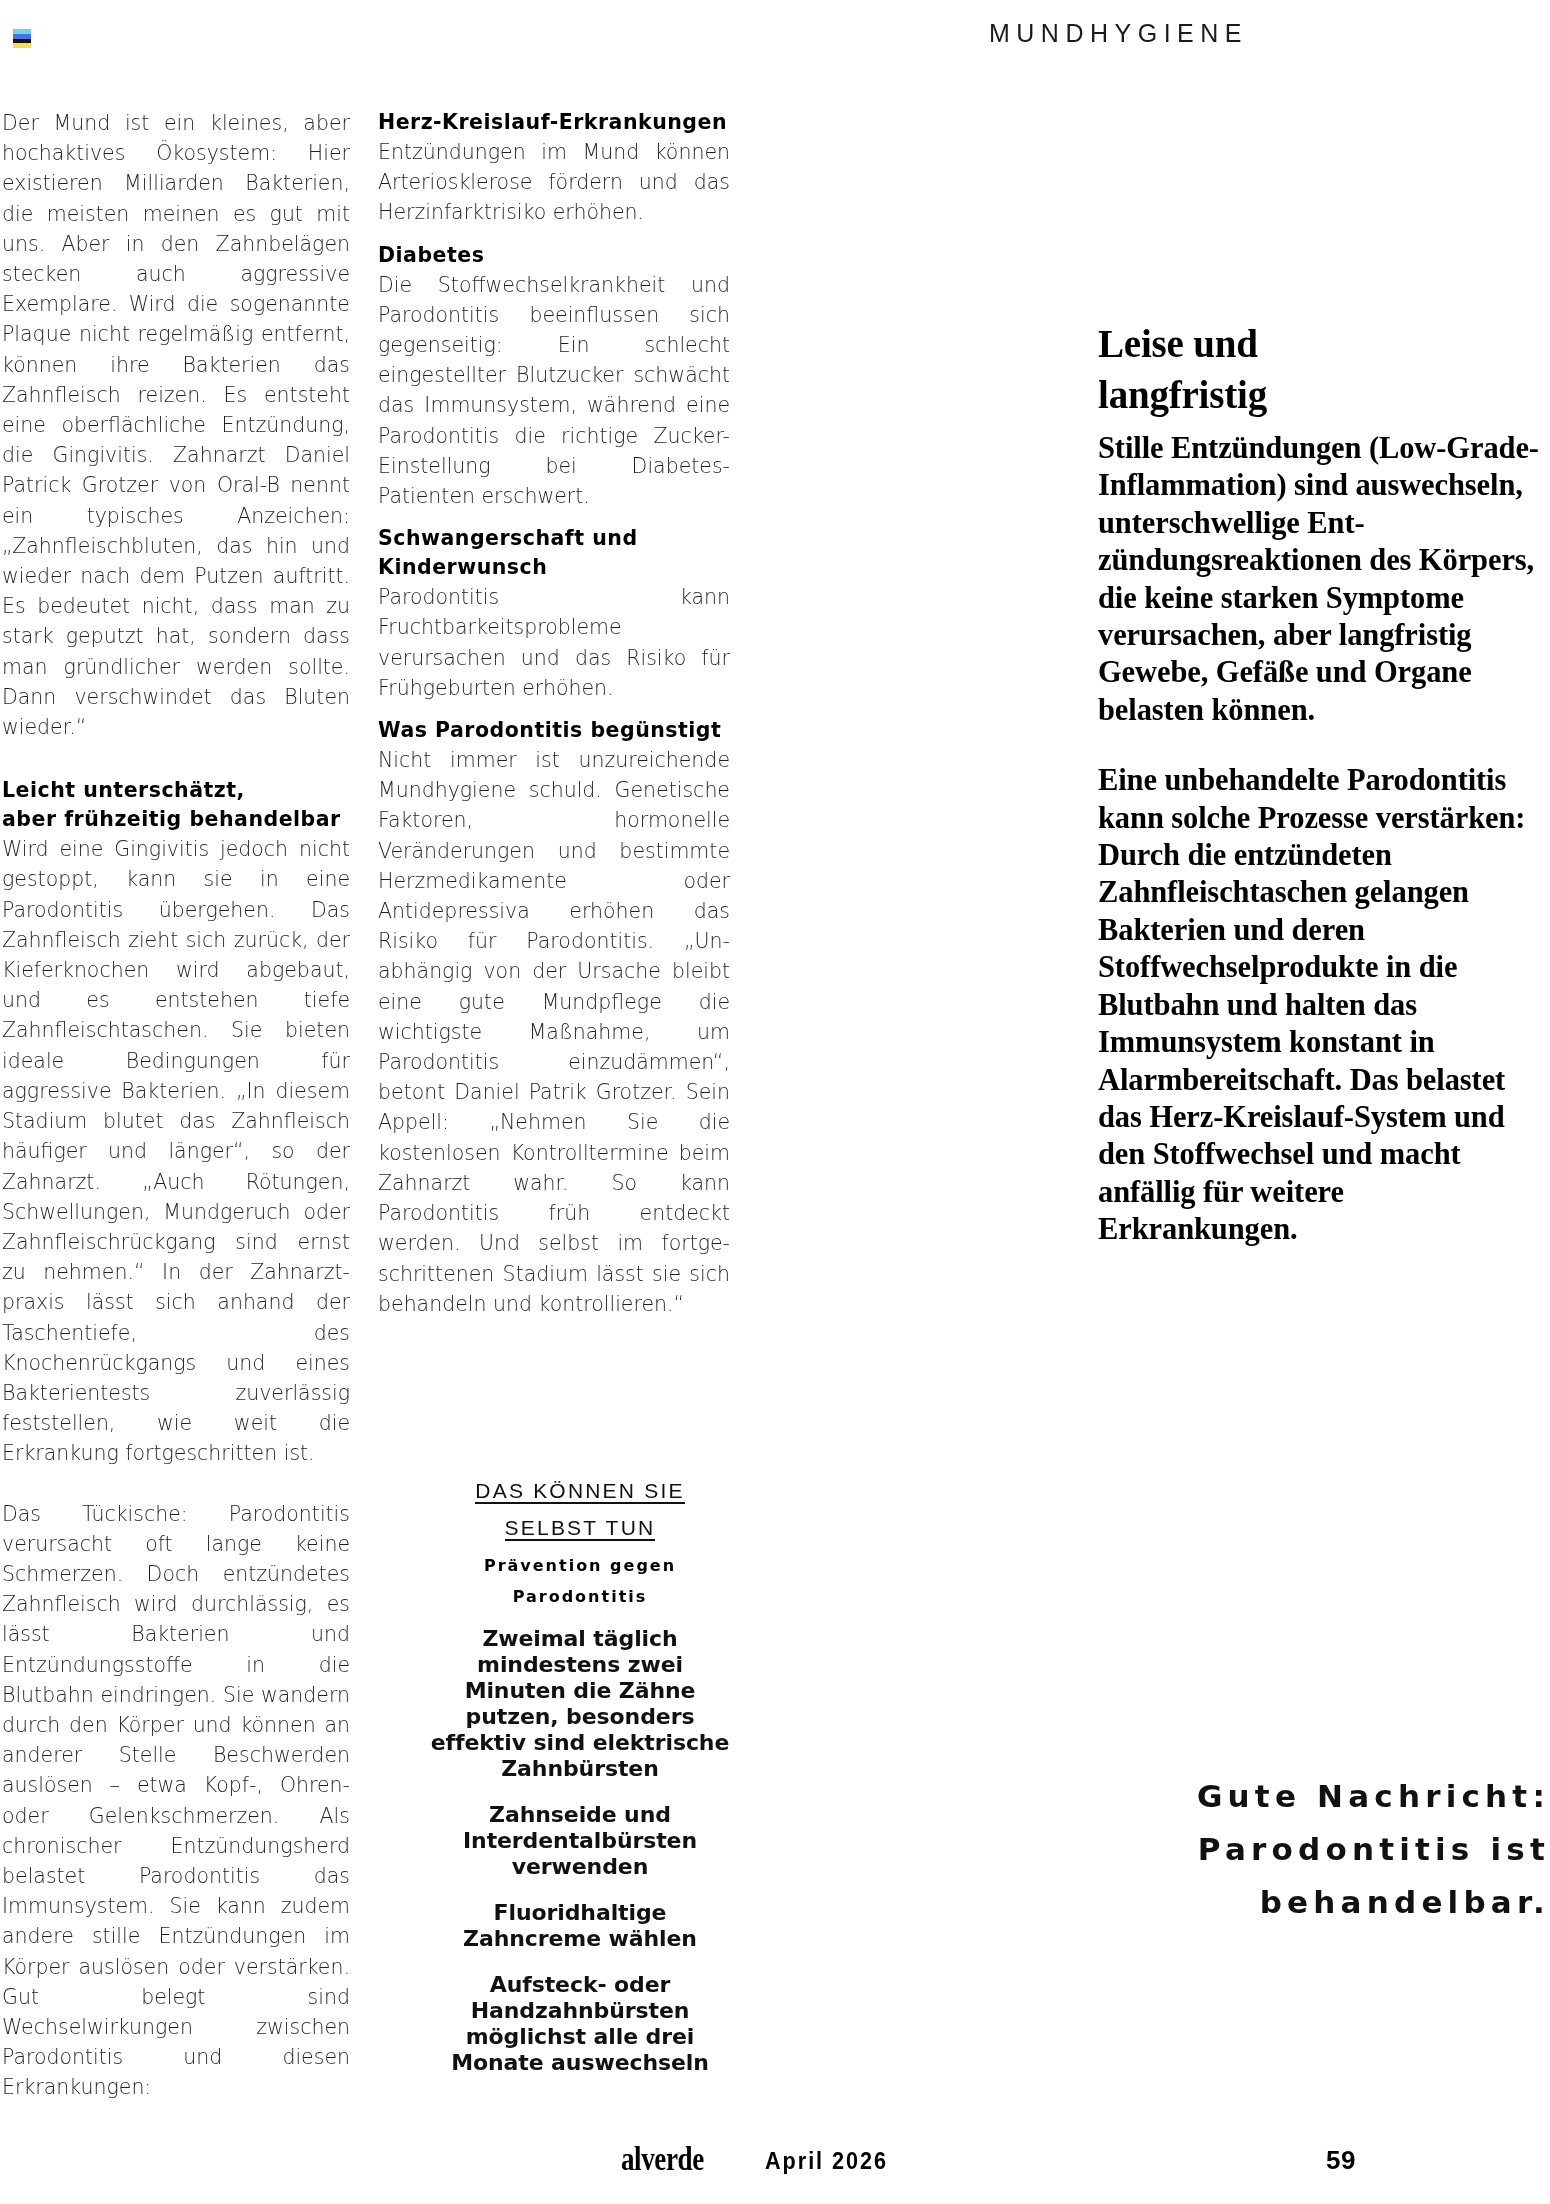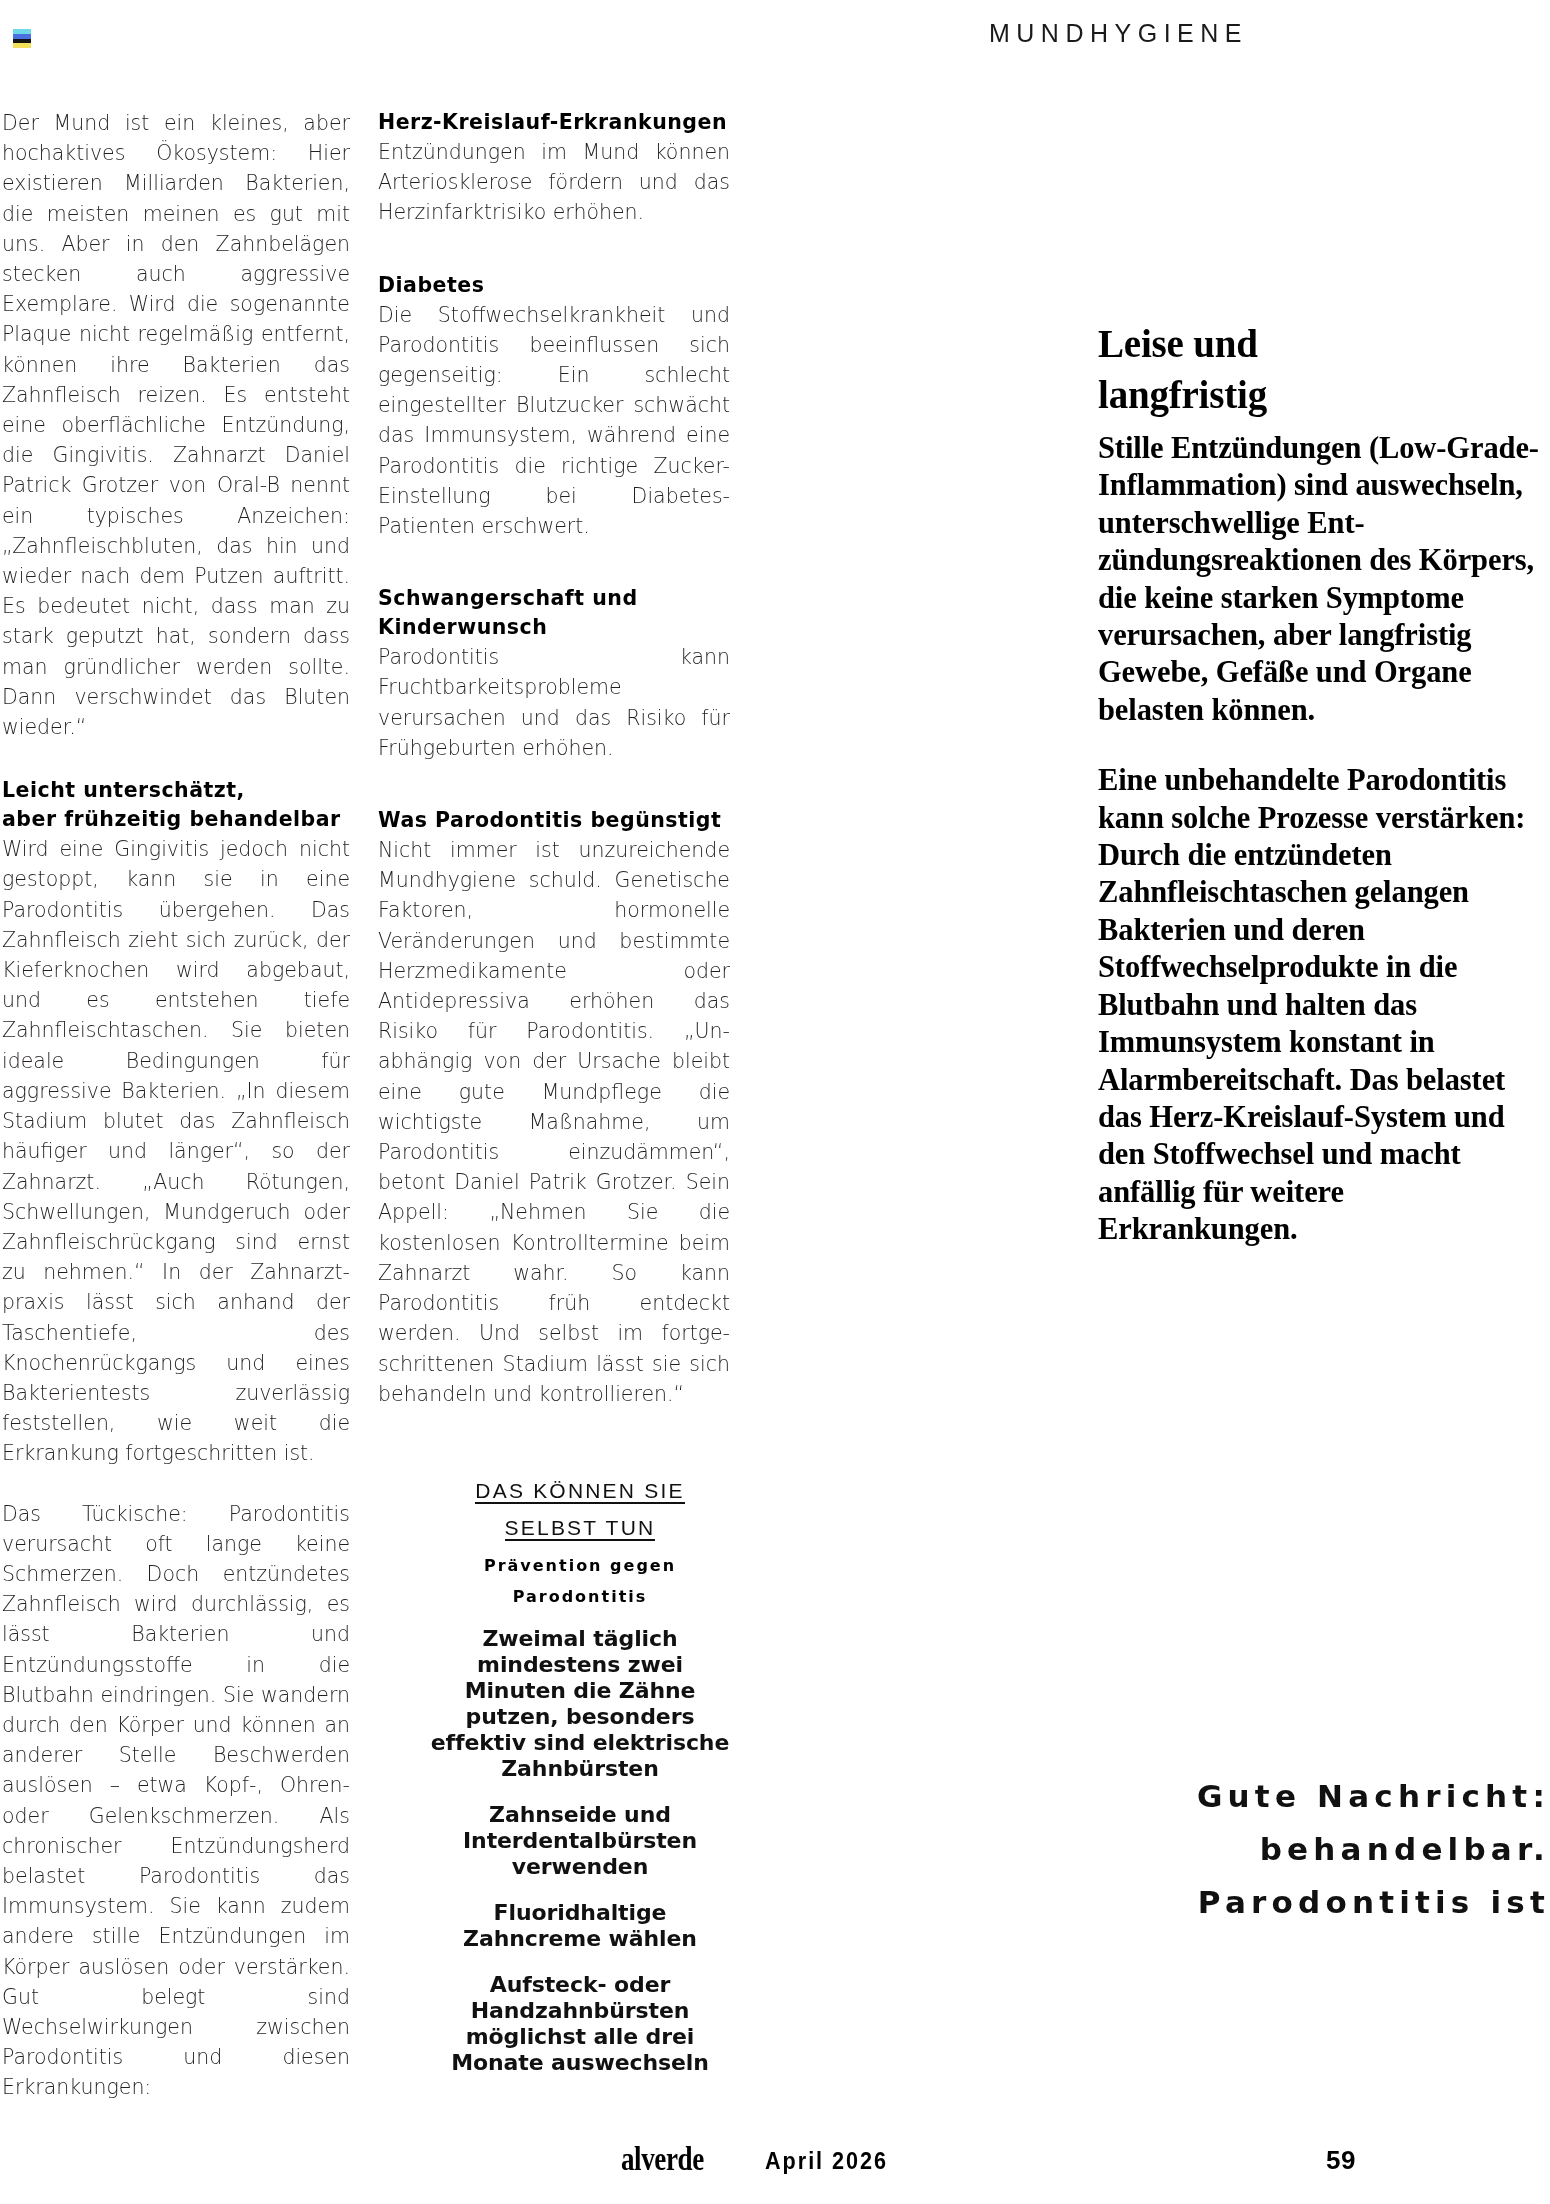--- a/index.html
+++ b/index.html
@@ -55,21 +55,21 @@
   .body-txt + .body-txt{ margin-top:30px; }
 
   .sub-head{
     font-size:20.5px;
     line-height:28px;
     font-weight:700;
     letter-spacing:0.5px;
     color:#000000;
     margin:0 0 1px 0;
   }
-  .gap-before{ margin-top:43px; }
+  .gap-before{ margin-top:13px; }
   .gap-before-lg{ margin-top:34px; }
 
   
   .serif-head{
     font-family:"Liberation Serif", serif;
     font-weight:700;
     font-size:39px;
     line-height:43px;
     letter-spacing:-0.2px;
     color:#000;
@@ -229,21 +229,21 @@
     <div>Parodontitis</div>
   </div>
   <p class="tip-item">Zweimal täglich mindes­tens zwei Minuten die Zähne putzen, besonders effektiv sind elektrische Zahnbürsten</p>
   <p class="tip-item">Zahnseide und Interden­talbürsten verwenden</p>
   <p class="tip-item">Fluoridhaltige Zahncreme wählen</p>
   <p class="tip-item">Aufsteck- oder Handzahn­bürsten möglichst alle drei Monate auswechseln</p>
 </div>
 
 <div class="pullquote">
   <div>Gute Nachricht:</div>
+  <div>Parodontitis ist</div>
   <div>behandelbar.</div>
-  <div>Parodontitis ist</div>
 </div>
 
 <div class="footer">
   <div class="brand">alverde</div>
   <div class="issue">April 2026</div>
   <div class="pageno">59</div>
 </div>
 
 </body></html>

